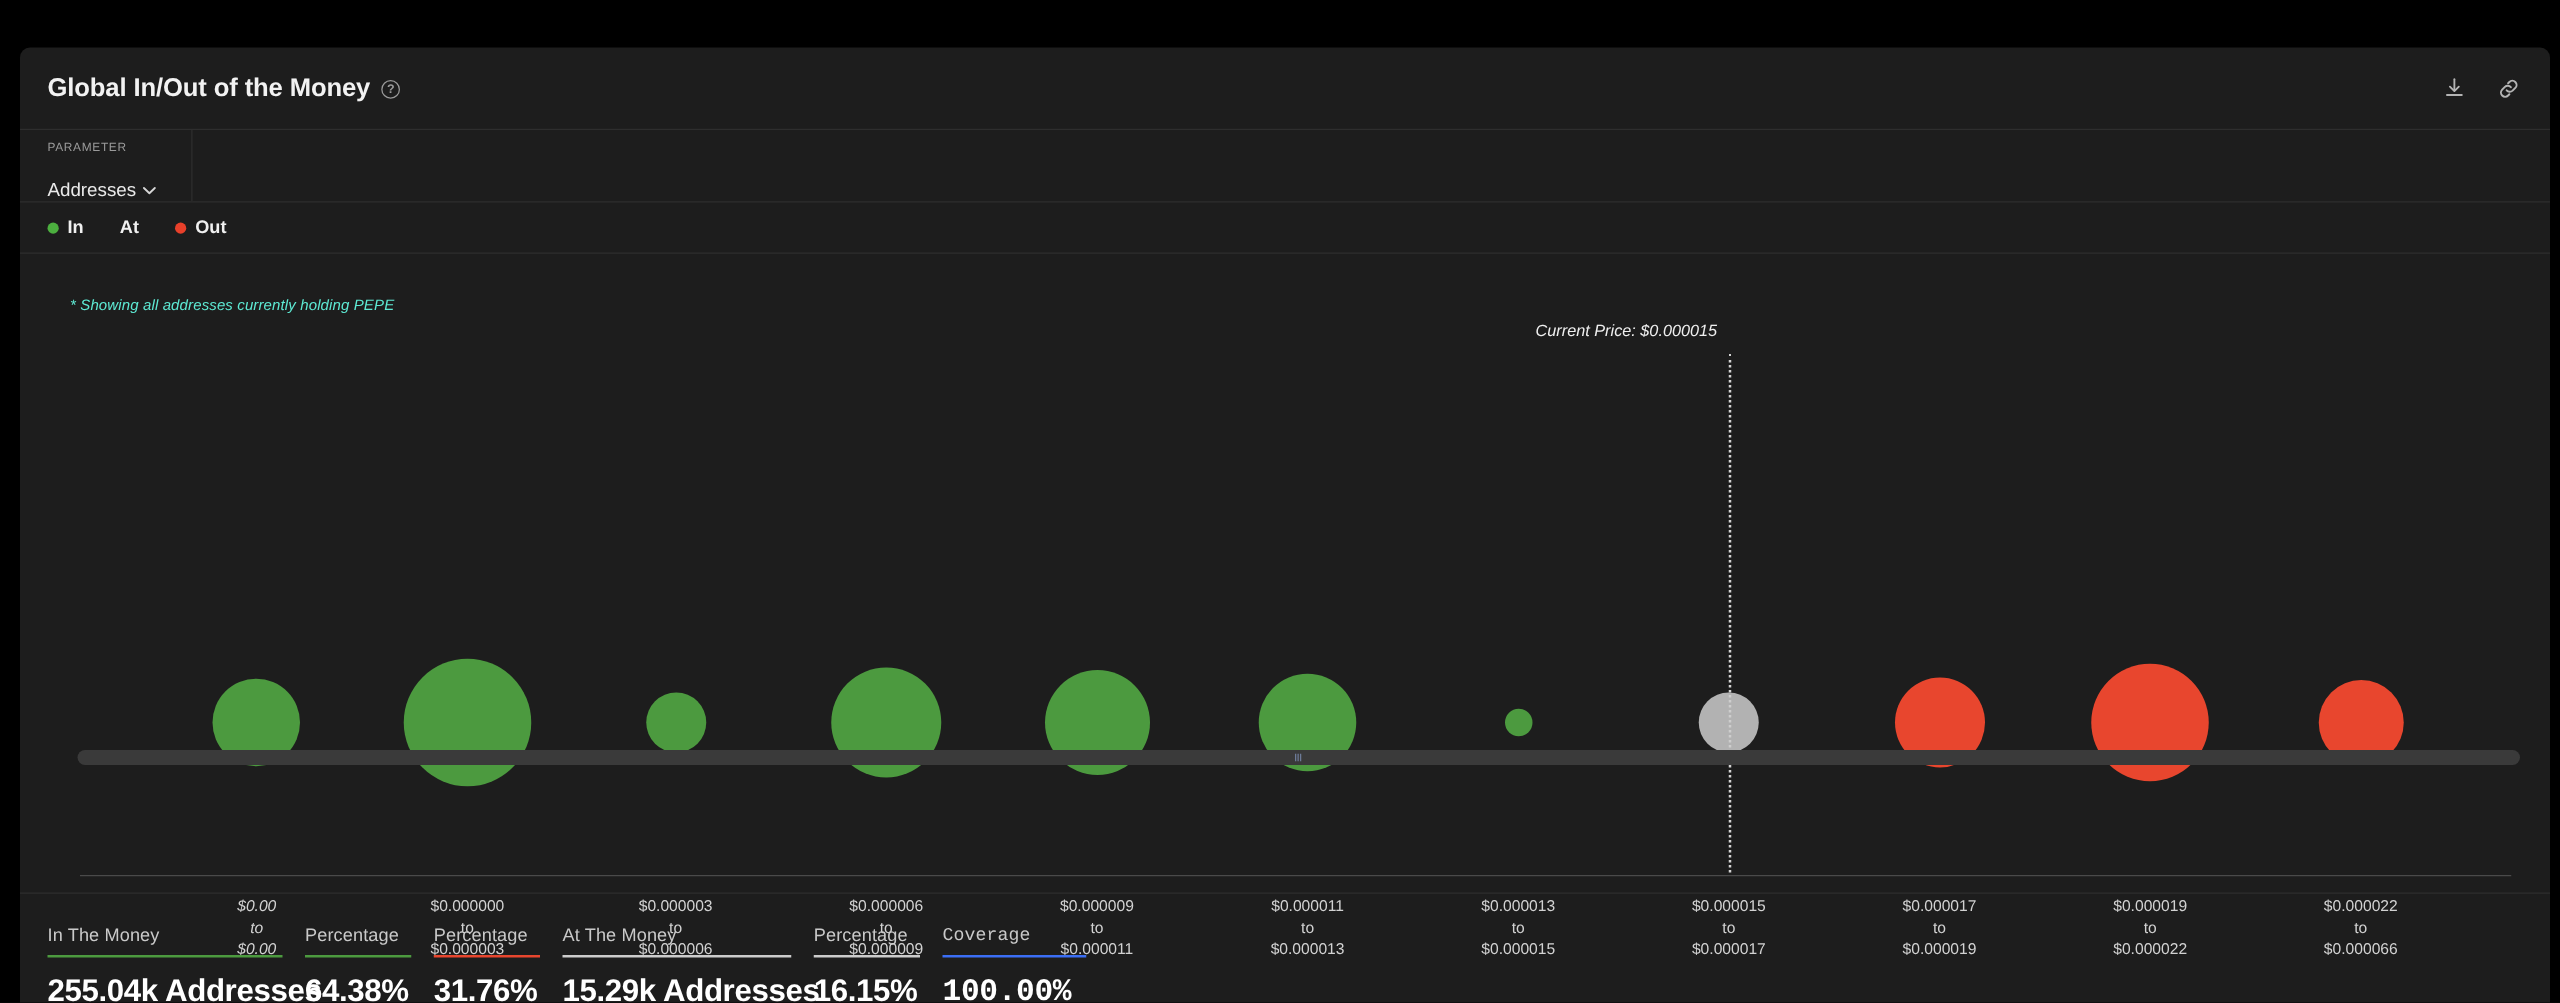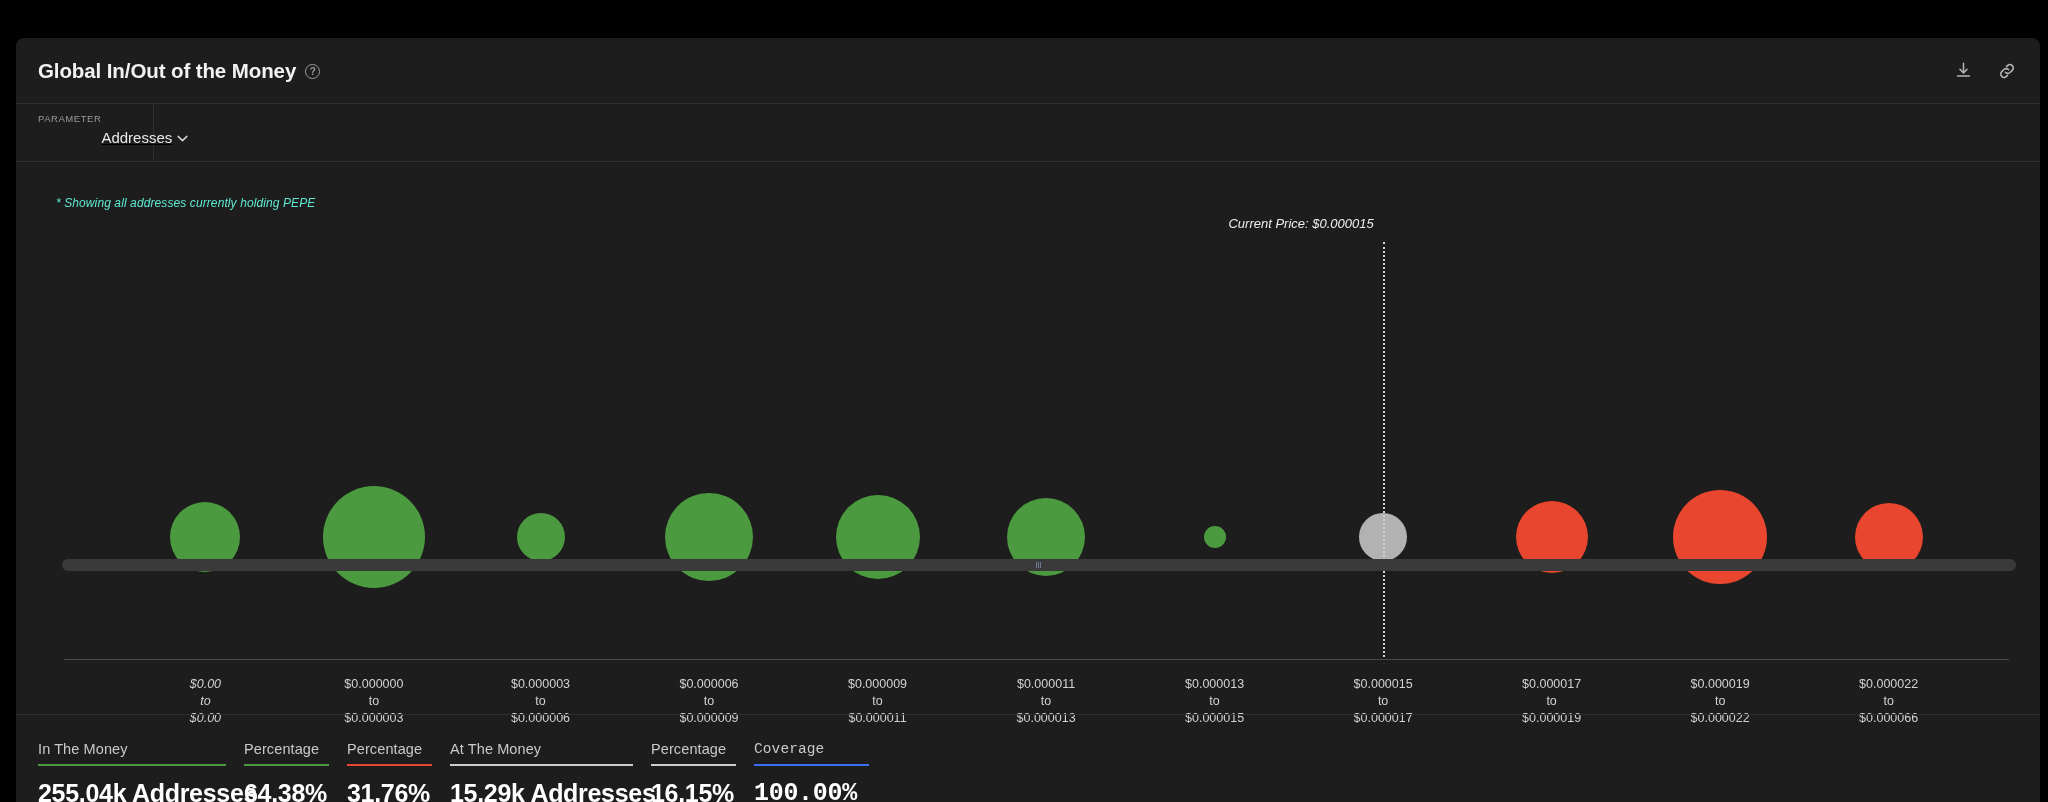--- a/index.html
+++ b/index.html
@@ -83,36 +83,35 @@
   .param-row {
     display: flex;
     height: 58px;
     border-bottom: 1px solid #2e2e2e;
   }
   .param-cell {
     width: 138px;
     border-right: 1px solid #2e2e2e;
     padding: 9px 22px 0 22px;
     display: flex;
-    flex-direction: row;
+    flex-direction: column;
     justify-content: space-between;
     cursor: pointer;
   }
   .param-label {
     font-size: 9.5px;
     letter-spacing: 0.55px;
     color: #9a9a9a;
     text-transform: uppercase;
     margin-bottom: 4px;
   }
   .param-value-wrap {
     display: flex;
     align-items: center;
     gap: 5px;
-    text-decoration: underline;
   }
   .param-value {
     font-size: 15px;
     color: #eaeaea;
   }
   .chev {
     color: #d6d6d6;
     font-size: 11px;
     line-height: 1;
     transform: translateY(1px);
@@ -299,20 +298,33 @@
           <span class="chev">
             <svg width="11" height="7" viewBox="0 0 12 8" fill="none" stroke="currentColor" stroke-width="1.7" stroke-linecap="round" stroke-linejoin="round">
                 <path d="M1 1.6L6 6.4L11 1.6"></path>
               </svg>
           </span>
         </div>
       </div>
       <div class="param-filler"></div>
     </div>
 
+    <div class="legend-row" id="legend-row">
+        <div class="legend-item">
+          <span class="legend-dot" style="background: rgb(76, 175, 63);"></span>
+          <span class="legend-text">In</span>
+        </div>
+        <div class="legend-item">
+          <span class="legend-text">At</span>
+        </div>
+        <div class="legend-item">
+          <span class="legend-dot" style="background: rgb(232, 64, 42);"></span>
+          <span class="legend-text">Out</span>
+        </div>
+      </div>
 
     <div class="chart-area">
       <div class="chart-note">* Showing all addresses currently holding PEPE</div>
 
       <div class="price-label" id="price-label" style="left: 1285.1px; top: 54px;">Current Price: $0.000015</div>
       <div class="price-line" id="price-line" style="left: 1367.1px; top: 80px; height: 415px;"></div>
 
       <div class="plot" id="plot">
           <div class="bubble" title="$0.00 to $0.00" style="width: 70px; height: 70px; left: 189.401px; top: 375px; background: rgb(76, 154, 63);"></div>
           <div class="bubble" title="$0.000000 to $0.000003" style="width: 102px; height: 102px; left: 357.92px; top: 375px; background: rgb(76, 154, 63);"></div>

